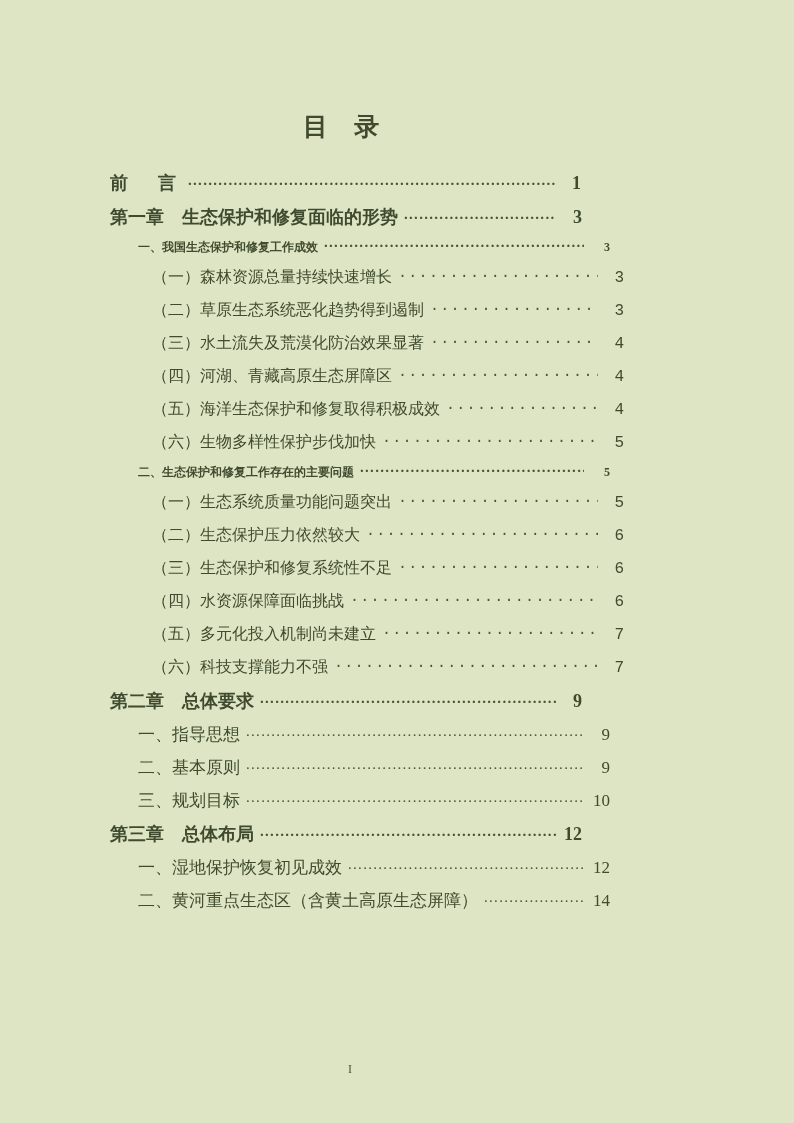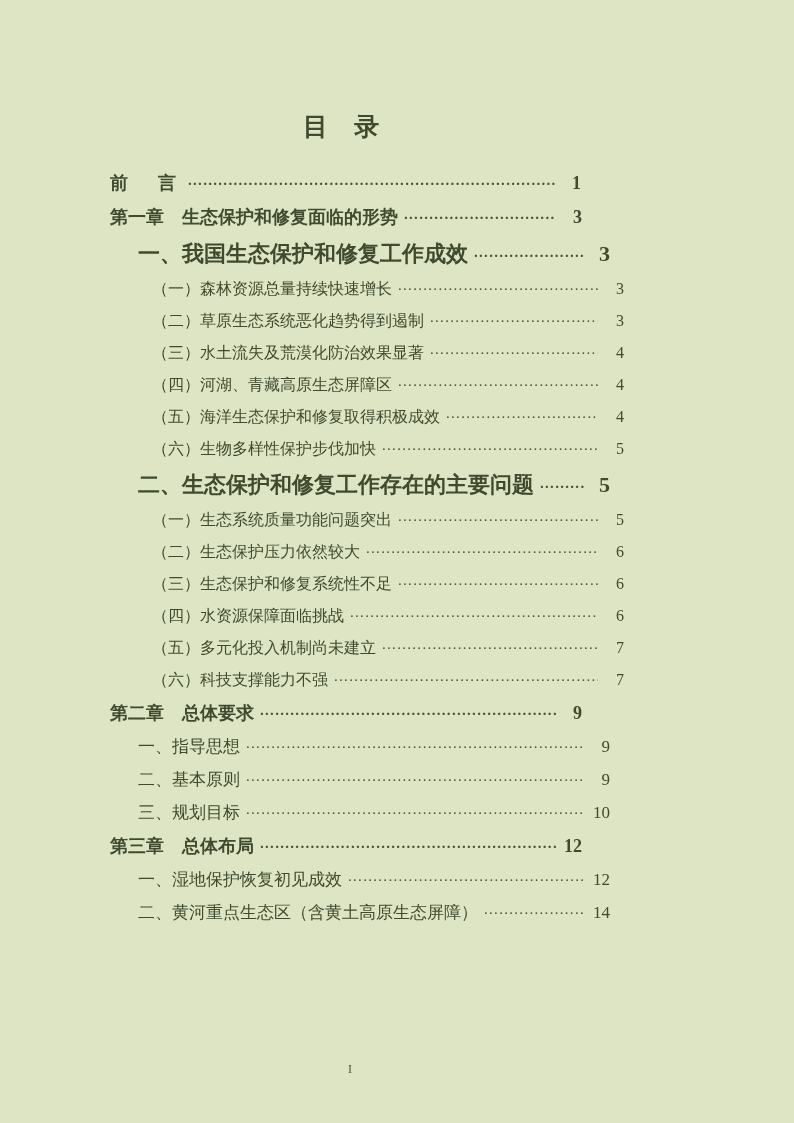--- a/index.html
+++ b/index.html
@@ -82,37 +82,38 @@
   }
   .lvl-preface .label { letter-spacing: 6px; }
 
   .lvl-chapter {
     font-size: 18px;
     font-weight: bold;
     margin-left: 0;
     margin-bottom: 13px;
   }
   .lvl-section {
-    font-size: 22px;
+    font-size: 12px;
     font-weight: bold;
     margin-left: 28px;
     margin-bottom: 13px;
     justify-content: flex-end;
   }
   .lvl-section-plain {
     font-size: 17px;
     font-weight: normal;
     margin-left: 28px;
     margin-bottom: 13px;
   }
   .lvl-sub {
     font-size: 16px;
     font-weight: normal;
     margin-left: 42px;
     margin-bottom: 13px;
+    font-family: Liberation Mono, monospace;
   }
   .lvl-chapter .page-num,
   .lvl-section .page-num,
   .lvl-preface .page-num {
     font-weight: bold;
   }
   .page-footer {
     position: absolute;
     left: 0;
     right: 0;

